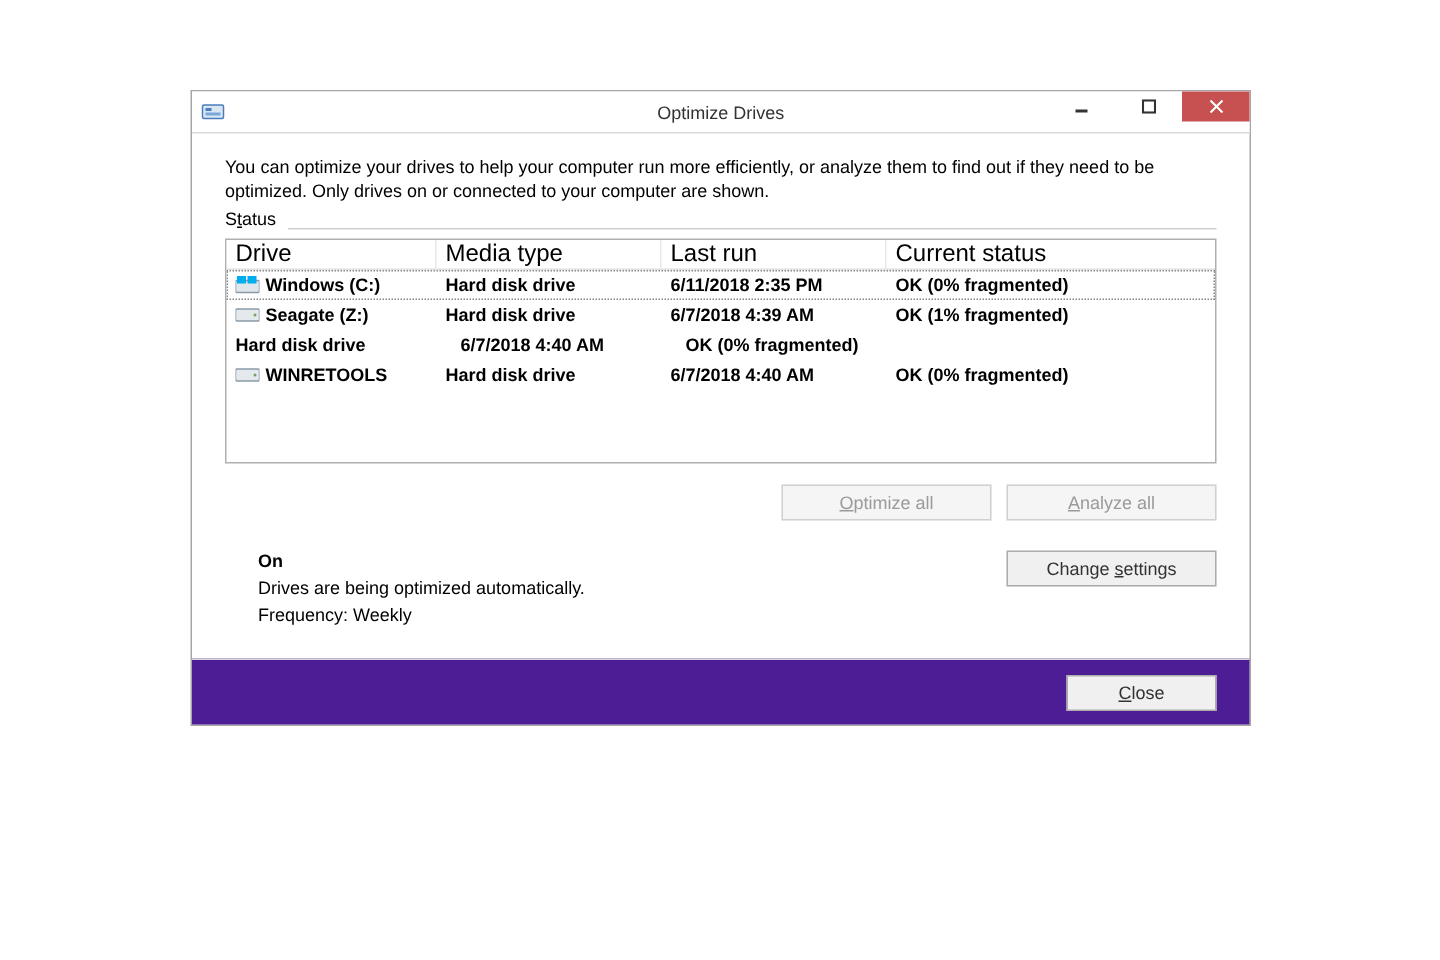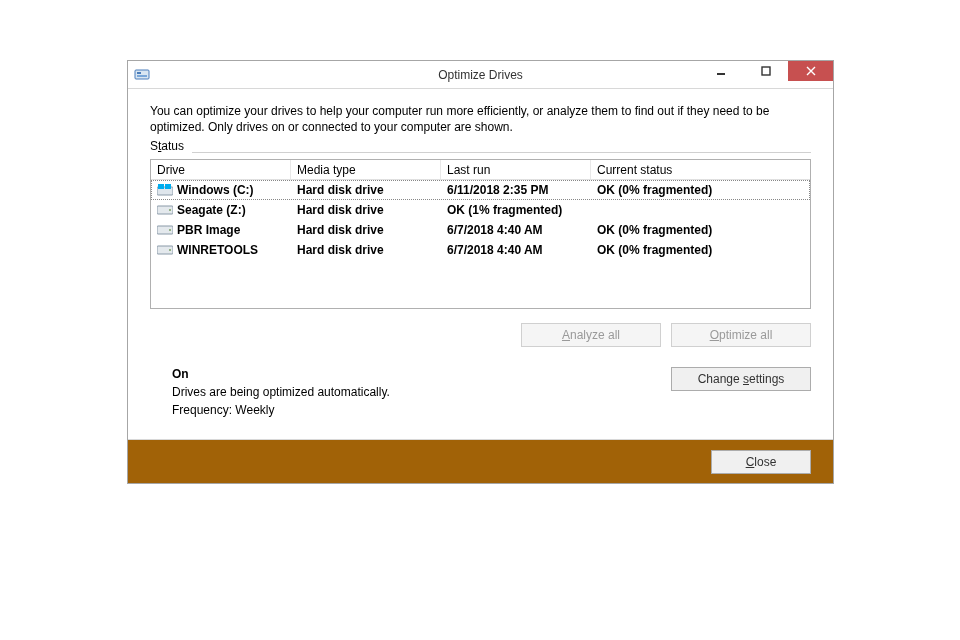--- a/index.html
+++ b/index.html
@@ -104,21 +104,21 @@
     border-bottom: 1px solid #e0e0e0;
     background: #fff;
     color: #000;
   }
   .list-header .col {
     border-right: 1px solid #e8e8e8;
     padding-left: 6px;
     height: 100%;
     display: flex;
     align-items: center;
-    font-size: 12px;
+    font-size: 16px;
   }
   .list-header .col:last-child { border-right: none; }
   .col.drive  { width: 140px; }
   .col.media  { width: 150px; }
   .col.last   { width: 150px; }
   .col.status { flex: 1; }
   .list-row {
     padding: 0;
     font-weight: bold;
   }
@@ -171,21 +171,21 @@
   .sched-text div { margin-bottom: 4px; }
   .footer {
     position: absolute;
     left: 0; right: 0; bottom: 0;
     border-top: 1px solid #d8d8d8;
     height: 44px;
     display: flex;
     align-items: center;
     justify-content: flex-end;
     padding-right: 22px;
-    background: #a16207;
+    background: #4c1d95;
   }
   .footer .btn { min-width: 100px; }
 </style>
 </head>
 <body>
 
 <div class="window">
 
   <div class="titlebar">
     <span class="app-icon">
@@ -247,30 +247,24 @@
           </div>
           <div class="list-row">
             <div class="col drive">
               <span class="drive-icon"><svg width="16" height="12" viewBox="0 0 16 12">
                   <rect x="0" y="2" width="16" height="8" rx="1" fill="#e4e9ed" stroke="#8a9aa8"></rect>
                   <circle cx="13" cy="6" r="1" fill="#7aa060"></circle>
                 </svg></span>
               <span>Seagate (Z:)</span>
             </div>
             <div class="col media">Hard disk drive</div>
+            <div class="col last">6/7/2018 4:39 AM</div>
             <div class="col status">OK (1% fragmented)</div>
           </div>
           <div class="list-row">
-            <div class="col drive">
-              <span class="drive-icon"><svg width="16" height="12" viewBox="0 0 16 12">
-                  <rect x="0" y="2" width="16" height="8" rx="1" fill="#e4e9ed" stroke="#8a9aa8"></rect>
-                  <circle cx="13" cy="6" r="1" fill="#7aa060"></circle>
-                </svg></span>
-              <span>PBR Image</span>
-            </div>
             <div class="col media">Hard disk drive</div>
             <div class="col last">6/7/2018 4:40 AM</div>
             <div class="col status">OK (0% fragmented)</div>
           </div>
           <div class="list-row">
             <div class="col drive">
               <span class="drive-icon"><svg width="16" height="12" viewBox="0 0 16 12">
                   <rect x="0" y="2" width="16" height="8" rx="1" fill="#e4e9ed" stroke="#8a9aa8"></rect>
                   <circle cx="13" cy="6" r="1" fill="#7aa060"></circle>
                 </svg></span>
@@ -278,24 +272,24 @@
             </div>
             <div class="col media">Hard disk drive</div>
             <div class="col last">6/7/2018 4:40 AM</div>
             <div class="col status">OK (0% fragmented)</div>
           </div>
         </div>
     </div>
 
     <div class="btn-row">
       <div class="btn disabled">
+        <span><span class="u">O</span><span>ptimize all</span></span>
+      </div>
+      <div class="btn disabled">
         <span><span class="u">A</span><span>nalyze all</span></span>
-      </div>
-      <div class="btn disabled">
-        <span><span class="u">O</span><span>ptimize all</span></span>
       </div>
     </div>
 
     <div class="sched-block">
       <div class="sched-body">
         <div class="sched-text">
           <div class="on">On</div>
           <div>Drives are being optimized automatically.</div>
           <div>Frequency: Weekly</div>
         </div>

